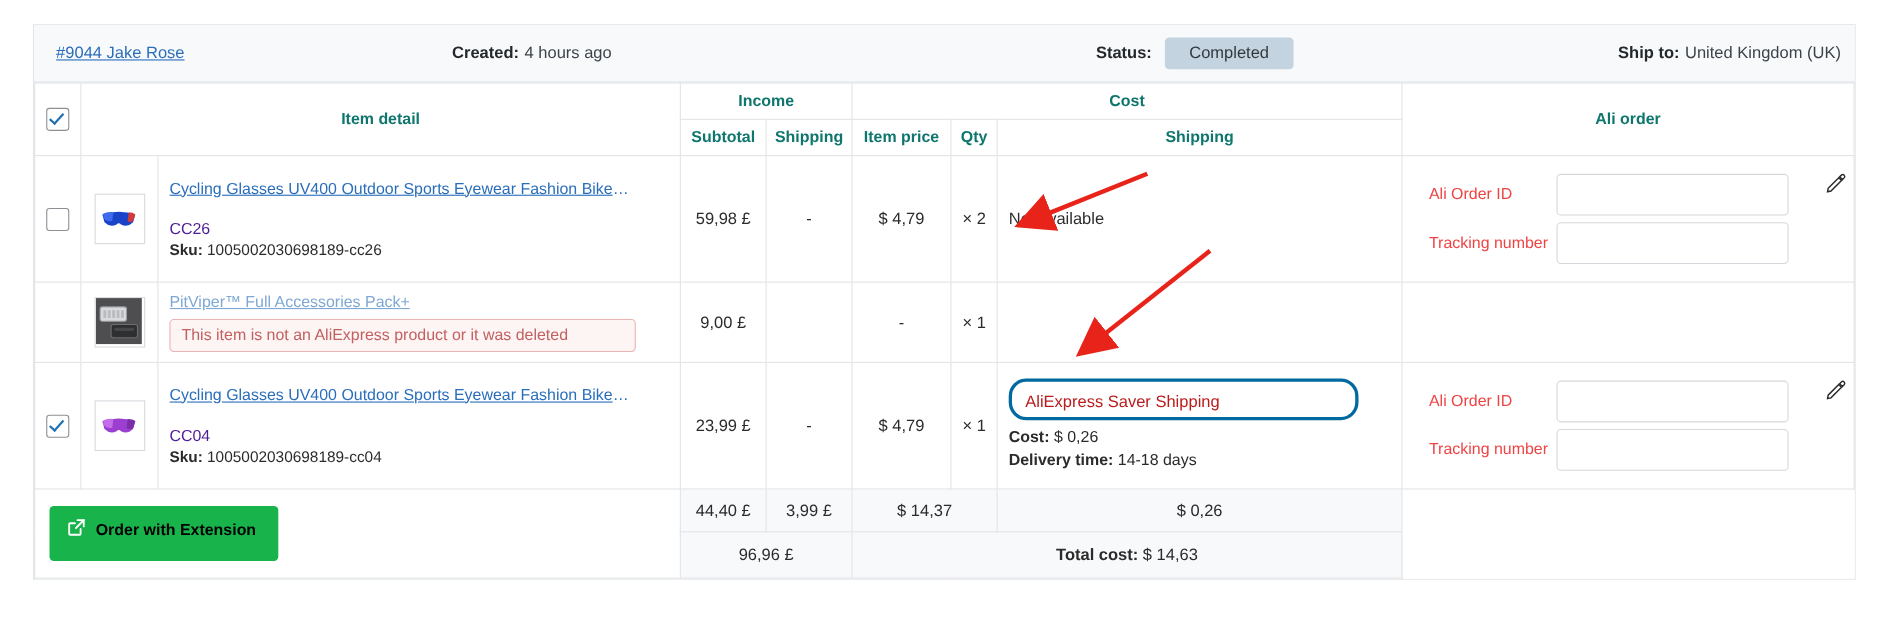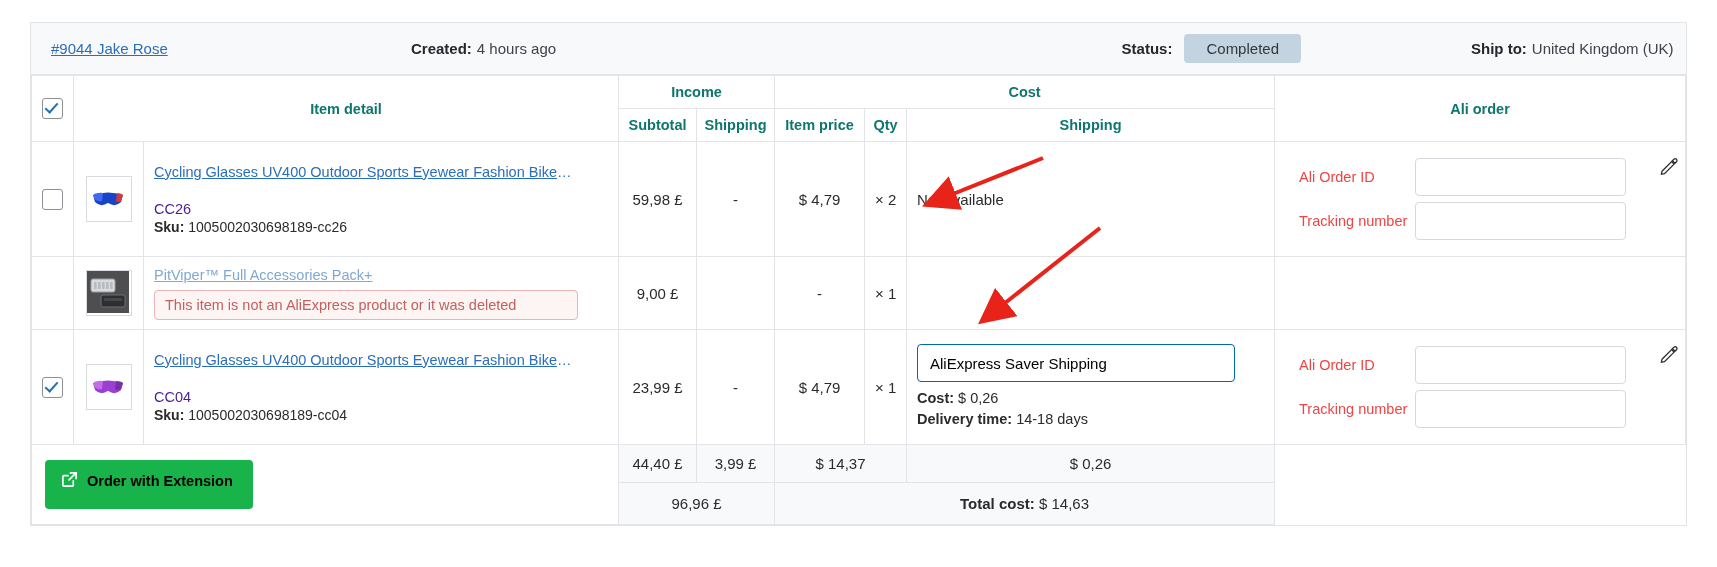--- a/index.html
+++ b/index.html
@@ -26,21 +26,21 @@
     background:#f8f9fb;
     border-bottom:1px solid #e2e4e7;
     box-sizing:border-box;
     padding:0 12px 0 10px;
     font-size:15px;
   }
   .oh-cell{display:flex;align-items:center;}
   .oh-order{width:360px;padding-left:10px;}
   .oh-order a{color:#2a6ebb;text-decoration:underline;font-size:15px;}
   .oh-created{width:400px;}
-  .oh-status{width:430px;justify-content:flex-end;padding-left:60px;}
+  .oh-status{width:430px;justify-content:center;padding-left:60px;}
   .oh-ship{flex:1;justify-content:flex-start;padding-left:170px;}
   .lbl-bold{font-weight:bold;color:#23282d;}
   .lbl-val{color:#3c434a;}
   .status-badge{
     display:inline-block;
     margin-left:12px;
     background:#c3d4e0;
     color:#32373c;
     border-radius:4px;
     padding:7px 22px;
@@ -120,28 +120,28 @@
     border-radius:4px;
     color:#c36060;
     font-size:14.5px;
     padding:6px 10px;
     display:inline-block;
     width:424px;
     box-sizing:border-box;
   }
 
   .ship-select{
-    border:1px solid #0369a1;
-    border-radius:4px;
+    border:3px solid #0369a1;
+    border-radius:16px;
     background:#fff;
     height:38px;
     line-height:38px;
     padding:0 12px;
     font-size:15px;
-    color:#000000;
+    color:#b91c1c;
     box-sizing:border-box;
     width:318px;
     margin-bottom:6px;
     cursor:pointer;
   }
   .ship-meta{font-size:14.5px;color:#2b2b2b;line-height:1.45;}
   .ship-meta b{font-weight:bold;}
   .not-available{font-size:15px;color:#2b2b2b;}
 
   

